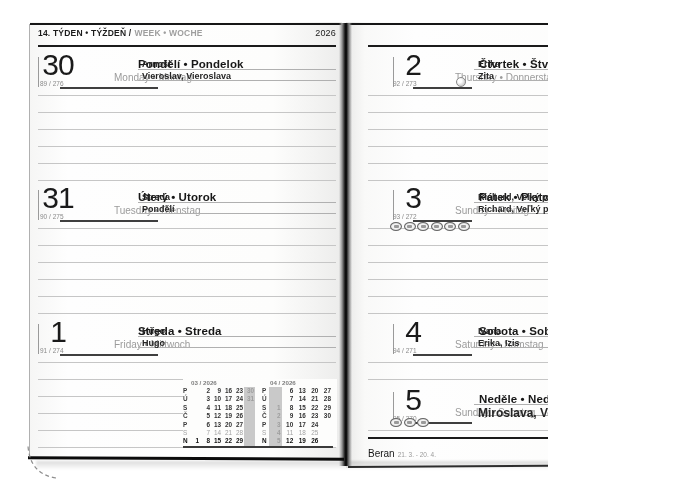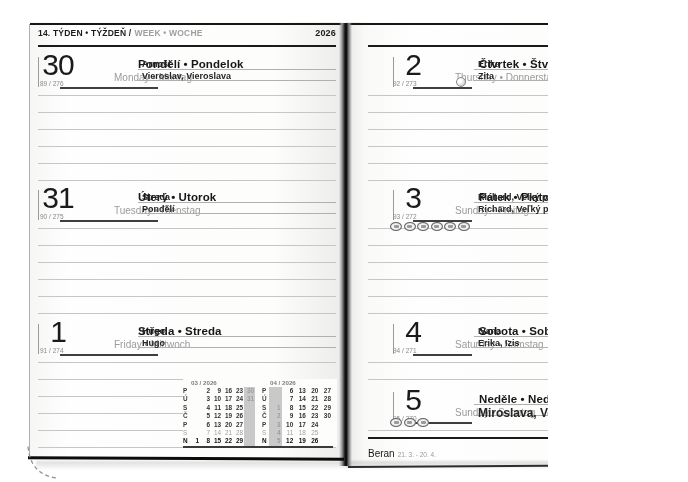--- a/index.html
+++ b/index.html
@@ -20,21 +20,21 @@
   #ble{position:absolute;left:28px;top:457px;width:316px;height:3px;background:#0b0b0b;transform:rotate(.25deg);z-index:6;}
   #bre{position:absolute;left:348px;top:465px;width:306px;height:2px;background:#2c2c2c;transform:rotate(-.35deg);z-index:6;}
   #bshadow{position:absolute;left:36px;top:461px;width:610px;height:9px;z-index:1;
     background:linear-gradient(to bottom,rgba(0,0,0,.14),rgba(0,0,0,0));filter:blur(1px);}
   .curl{position:absolute;z-index:7;}
 
   
   .phead{position:absolute;top:6px;display:flex;align-items:baseline;gap:3px;font-size:8.5px;letter-spacing:.2px;white-space:nowrap;}
   .hb{font-weight:700;color:#1b1b1b;}
   .hl{font-weight:700;color:#9e9e9e;}
-  .pyear{margin-left:auto;font-weight:700;font-size:9px;color:#1b1b1b;}
+  .pyear{margin-left:auto;font-weight:400;font-size:9px;color:#1b1b1b;}
   .headline{position:absolute;top:23px;height:2px;background:#1b1b1b;}
 
   
   .day{position:absolute;width:298px;}
   .day>div{position:absolute;}
   .vbar{left:0;top:2px;width:1px;height:30px;background:#9a9a9a;}
   .dnum{left:4px;top:-5px;width:32px;font-size:30px;line-height:30px;font-weight:400;letter-spacing:-1px;color:#1a1a1a;text-align:center;}
   .dlocal{left:76px;top:3px;font-size:11.5px;font-weight:700;letter-spacing:.1px;color:#171717;white-space:nowrap;margin-left:24px;}
   .dintl{left:76px;top:17px;font-size:10px;color:#9b9b9b;white-space:nowrap;}
   .doy{left:2px;top:25px;font-size:6.5px;color:#8a8a8a;white-space:nowrap;}

